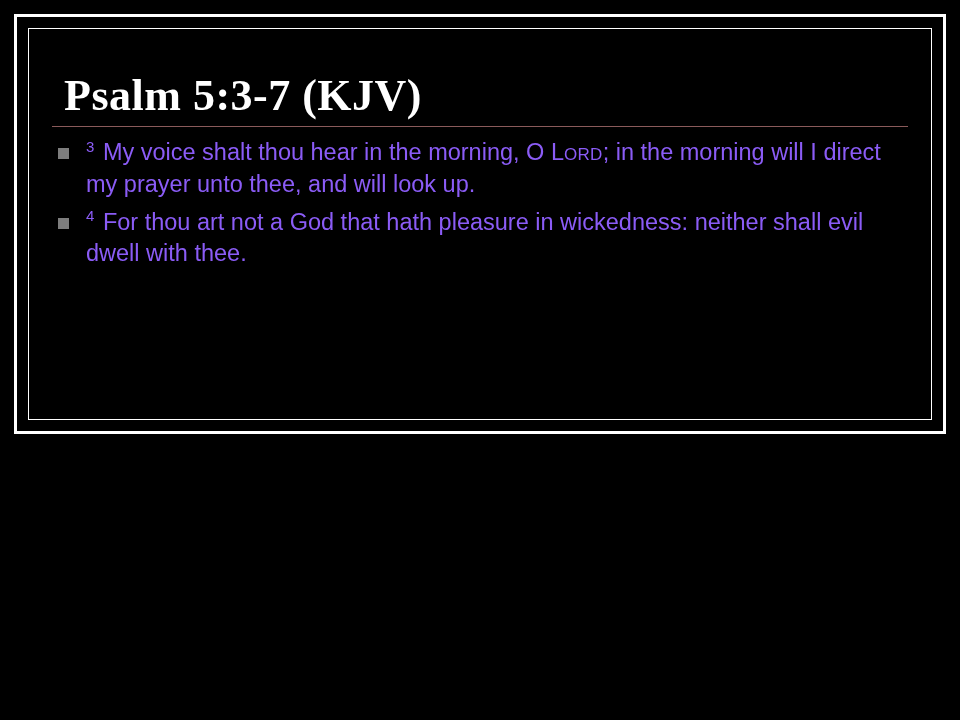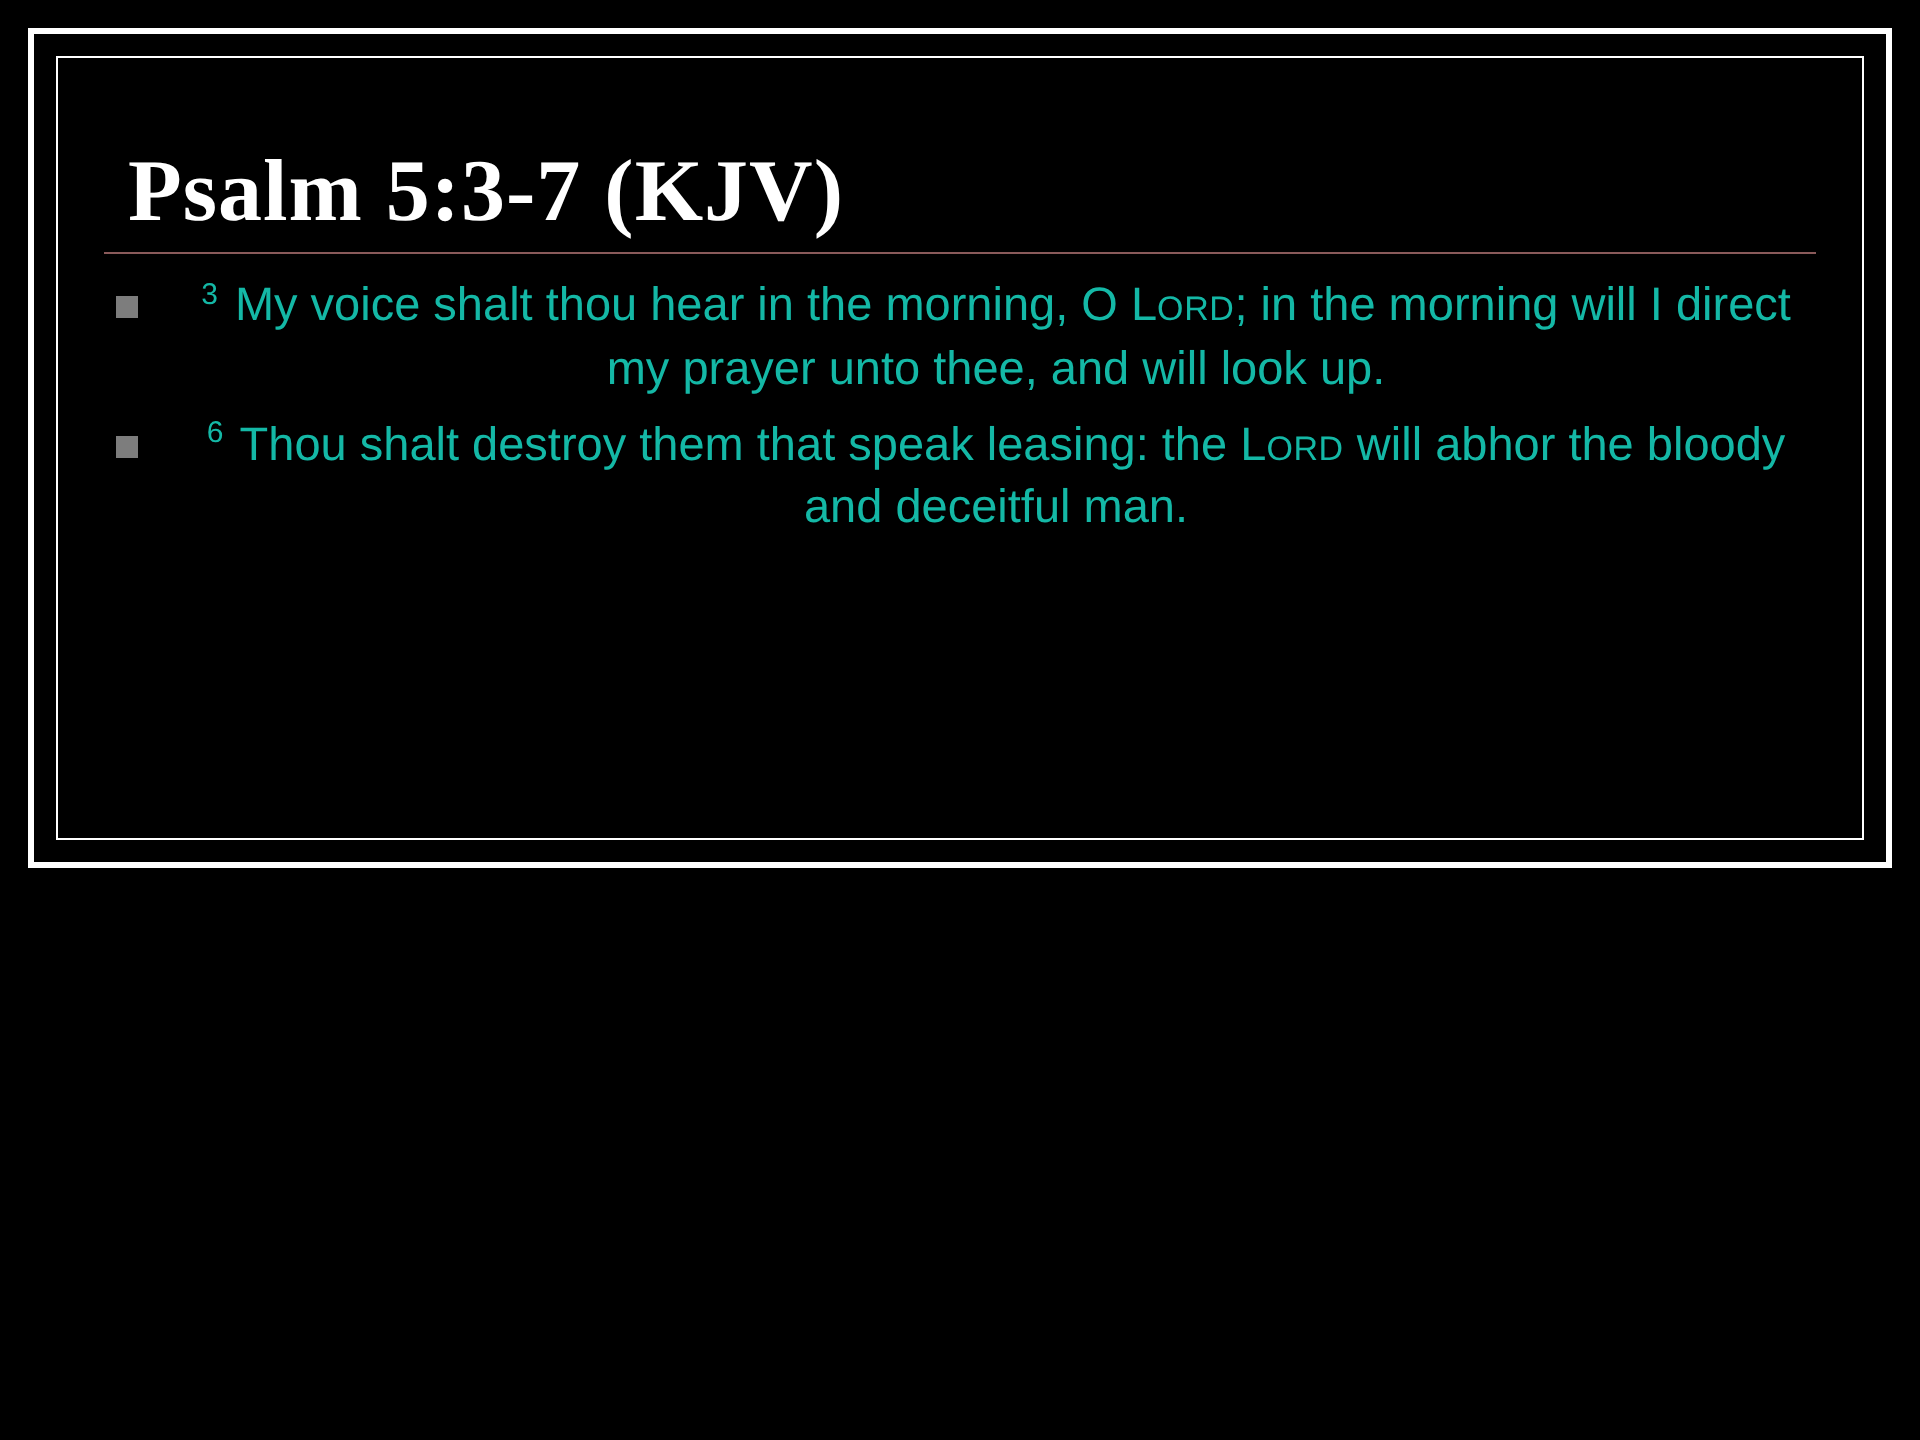--- a/index.html
+++ b/index.html
@@ -69,26 +69,25 @@
   }
 
   .verses {
     list-style: none;
     margin: 0;
     padding: 0 4px 0 4px;
   }
 
   .verse {
     position: relative;
-    color: #14b8a6;
+    color: #8b5cf6;
     font-size: 23.5px;
     line-height: 1.33;
     padding-left: 36px;
     margin-bottom: 7px;
-    text-align: center;
   }
 
   .bullet {
     position: absolute;
     left: 8px;
     top: 11px;
     width: 11px;
     height: 11px;
     background: #7d7d7d;
     display: block;
@@ -111,16 +110,16 @@
 
 <div class="slide">
   <div class="frame-outer"></div>
   <div class="frame-inner"></div>
 
   <div class="content">
     <h1 class="title">Psalm 5:3-7 (KJV)</h1>
     <div class="title-rule"></div>
     <ul class="verses">
         <li class="verse"><span class="bullet"></span><span class="vnum">3</span> <span>My voice shalt thou hear in the morning, O </span><span>L</span><span class="smallcaps">ORD</span><span>; in the morning will I direct my prayer unto thee, and will look up.</span></li>
-        <li class="verse"><span class="bullet"></span><span class="vnum">6</span> <span>Thou shalt destroy them that speak leasing: the </span><span>L</span><span class="smallcaps">ORD</span><span> will abhor the bloody and deceitful man.</span></li>
+        <li class="verse"><span class="bullet"></span><span class="vnum">4</span> <span>For thou art not a God that hath pleasure in wickedness: neither shall evil dwell with thee.</span></li>
       </ul>
   </div>
 </div>
 
 </body></html>

